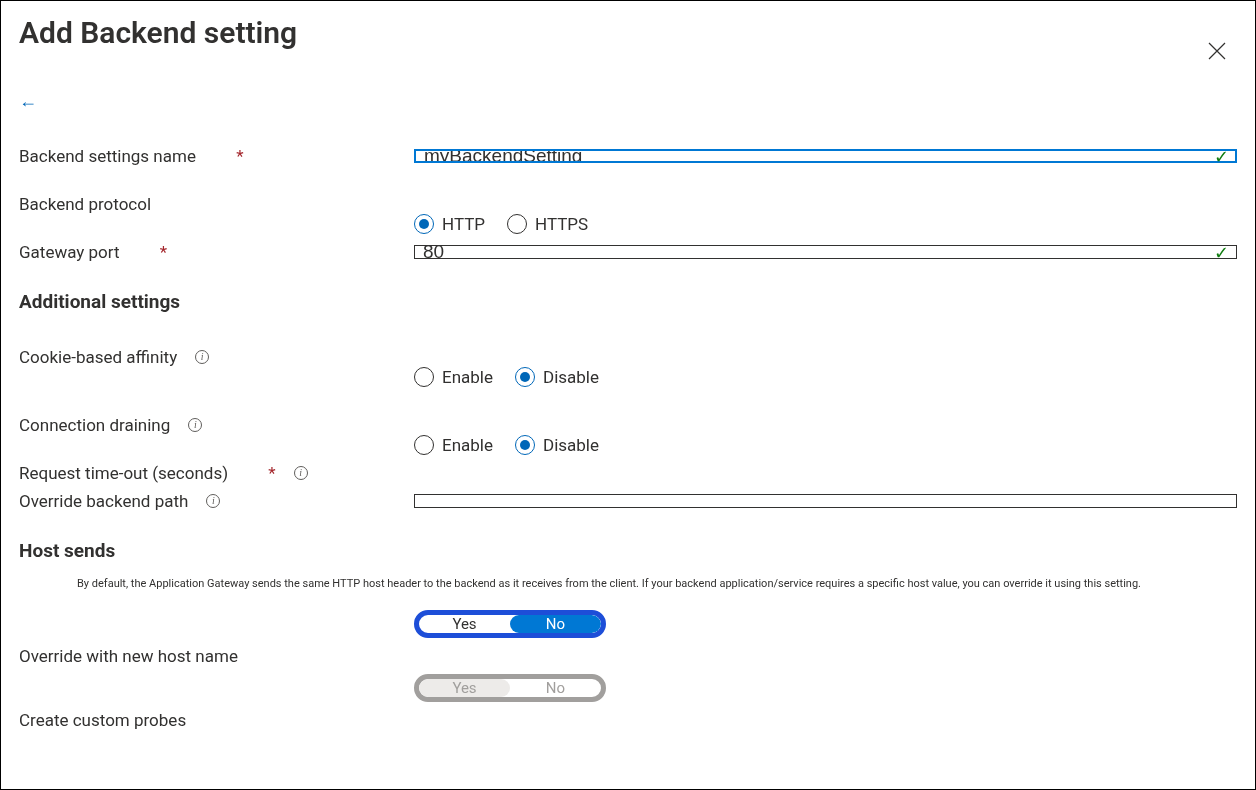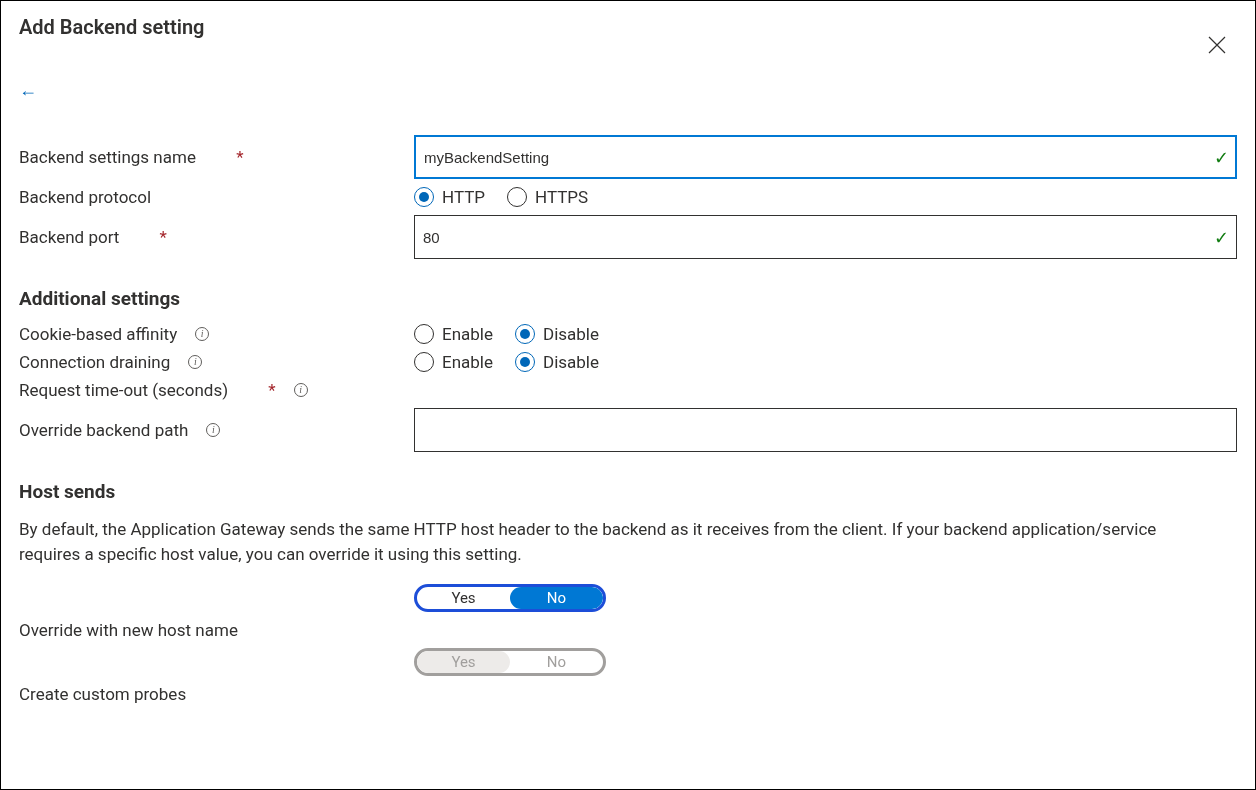--- a/index.html
+++ b/index.html
@@ -10,21 +10,21 @@
     color: #323130;
     background: #fff;
     width: 1256px;
     height: 790px;
     border: 1px solid #000;
     position: relative;
     padding: 14px 18px 0 18px;
   }
   .header-row { display:flex; align-items:center; justify-content:space-between; }
   h1.page-title {
-    font-size: 20px;
+    font-size: 30px;
     font-weight: 600;
     margin: 0 0 40px 0;
     color: #323130;
   }
   .close-x {
     width: 40px; height: 40px;
     display:flex; align-items:center; justify-content:center;
     font-size: 26px; color:#323130; cursor:pointer;
     margin-top:-4px;
   }
@@ -46,55 +46,56 @@
   }
   .req { color:#a4262c; }
   .info-icon {
     width:14px;height:14px;border:1px solid #605e5c;border-radius:50%;
     display:inline-flex;align-items:center;justify-content:center;
     font-size:10px;color:#605e5c;line-height:1;
     font-style: italic;
     font-family: Georgia, serif;
   }
   .text-input {
-    flex:1; height:44px;
+    flex:1; height:14px;
     border:1px solid #323130; border-radius:0;
-    padding:0 36px 0 8px; font-size:15px; color:#323130;
+    padding:0 36px 0 8px; font-size:19px; color:#323130;
     outline:none;
   }
   .text-input.focused { border:2px solid #0078d4; }
   .input-wrap { position:relative; flex:1; display:flex; }
   .input-check {
     position:absolute; right:8px; top:50%; transform:translateY(-50%);
     color:#107c10; font-size:18px;
   }
 
-  .radio-row { display:flex; align-items:center; gap:22px; }
+  .radio-row { display:flex; align-items:center; gap:22px;margin-top:40px; }
   .radio-opt { display:flex; align-items:center; gap:8px; cursor:pointer; }
   .radio-outer {
     width:20px;height:20px;border:1px solid #323130;border-radius:50%;
     display:flex;align-items:center;justify-content:center;
     flex-shrink:0;
   }
   .radio-opt.selected .radio-outer { border-color:#0067b8; }
   .radio-inner { width:10px;height:10px;border-radius:50%;background:#0067b8;display:none; }
   .radio-opt.selected .radio-inner { display:block; }
 
   h2.section-head {
     font-size:19px; font-weight:700; color:#323130;
     margin: 28px 0 14px 0;
   }
   p.section-desc {
-    font-size:17px; color:#323130; margin:6px 0 18px 0; line-height:1.45;
+    font-size:11px; color:#323130; margin:6px 0 18px 0; line-height:1.45;
     max-width: 1180px;
+    text-align: center;
   }
 
   .toggle-pill {
     display:inline-flex; width:192px; height:28px;
-    border:3px solid #1d4ed8; border-radius:14px; overflow:hidden;
+    border:5px solid #1d4ed8; border-radius:14px; overflow:hidden;
     cursor:pointer;
   }
   .toggle-pill.disabled { border-color:#a19f9d; color:#a19f9d; }
   .toggle-half {
     flex:1; display:flex; align-items:center; justify-content:center;
     font-size:15px;
     border-radius:14px;
   }
   .toggle-half.active { background:#0078d4; color:#fff; }
   .toggle-pill.disabled .toggle-half.active { background:#edebe9; color:#a19f9d; }
@@ -136,21 +137,21 @@
     </div>
     <div class="radio-opt">
       <span class="radio-outer"></span>
       <span>HTTPS</span>
     </div>
   </div>
 </div>
 
 <div class="form-row">
   <div class="form-label">
-    <span>Backend port</span>&nbsp;<span class="req">*</span>
+    <span>Gateway port</span>&nbsp;<span class="req">*</span>
   </div>
   <div class="input-wrap">
     <input class="text-input" type="text" value="80" style="">
     <span class="input-check">✓</span>
   </div>
 </div>
 
 <h2 class="section-head">Additional settings</h2>
 
 <div class="form-row">

